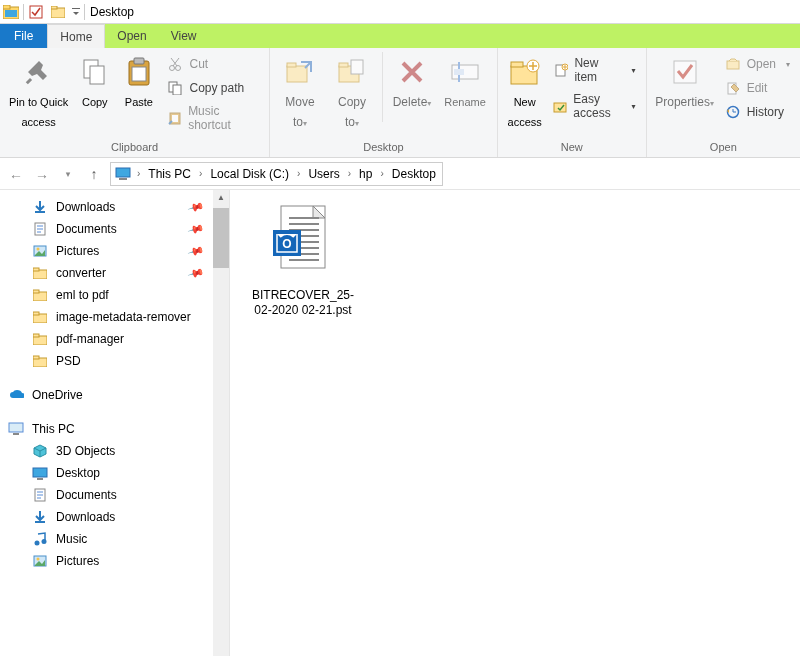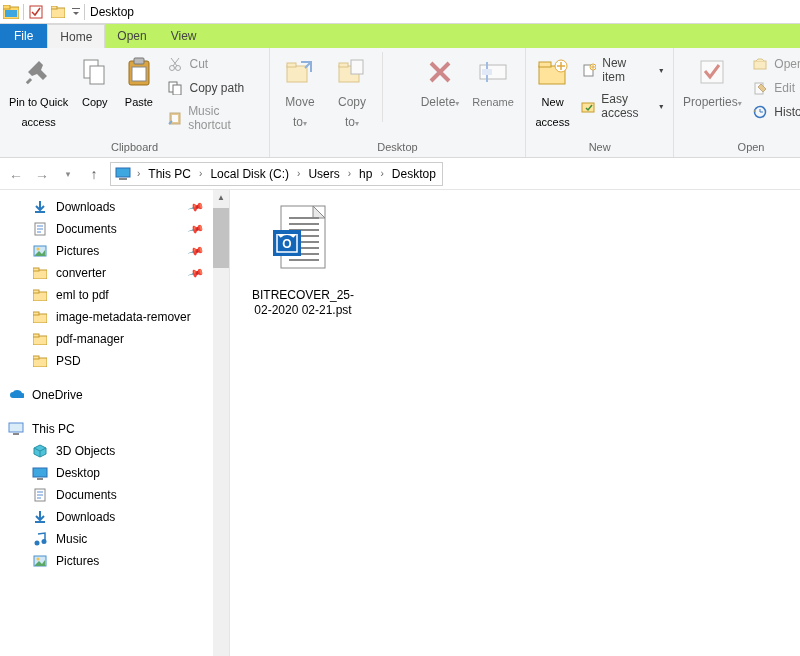--- a/index.html
+++ b/index.html
@@ -174,21 +174,21 @@
         <span class="ico">
             <svg width="30" height="28">
               <rect x="2" y="8" width="20" height="16" fill="#ffe39a" stroke="#c69b2f"></rect>
               <rect x="2" y="5" width="9" height="4" fill="#ffe39a" stroke="#c69b2f"></rect>
               <rect x="14" y="2" width="12" height="14" fill="#fff" stroke="#888"></rect>
             </svg>
           </span>
         <span class="lbl"><span>Copy to</span><span class="drop-caret">▾</span></span>
       </div>
       <div style="width:1px;height:70px;background:#e1e1e1;margin:0 2px;"></div>
-      <div class="bigbtn dim" style="width:46px;margin-left:28px;">
+      <div class="bigbtn dim" style="width:46px;">
         <span class="ico">
             <svg width="26" height="26">
               <path d="M4 4 L22 22 M22 4 L4 22" stroke="#b03030" stroke-width="4"></path>
             </svg>
           </span>
         <span class="lbl"><span>Delete</span><span class="drop-caret">▾</span></span>
       </div>
       <div class="bigbtn dim" style="width:52px;">
         <span class="ico">
             <svg width="30" height="22">

